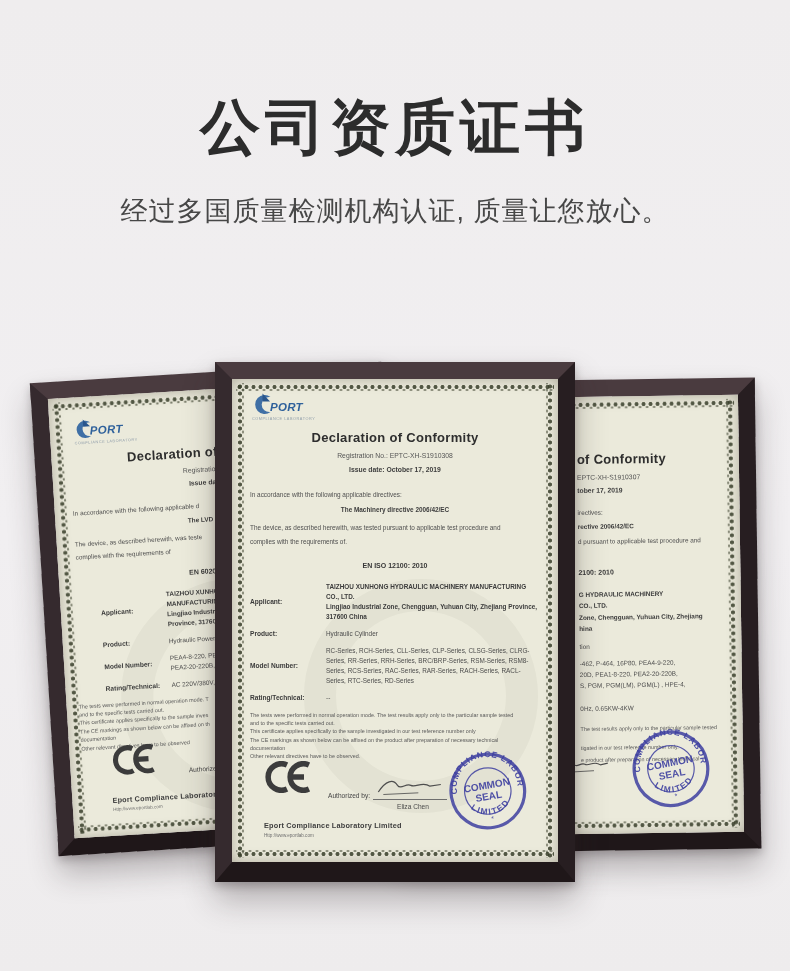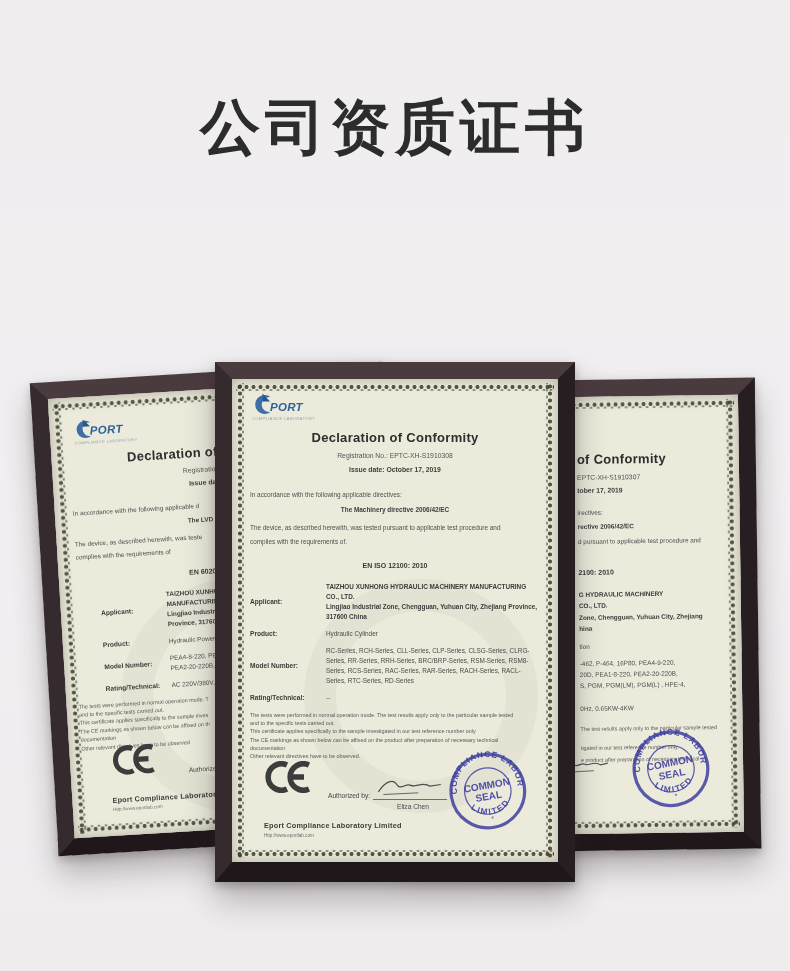--- a/index.html
+++ b/index.html
@@ -71,20 +71,21 @@
   
   .c-right{padding:46px 0 0 164px;}
   .c-right .ln{white-space:nowrap;}
 </style>
 </head>
 <body>
 
 <div class="page">
 
   <div class="hd-title">公司资质证书</div>
+  <div class="hd-sub">经过多国质量检测机构认证, 质量让您放心。</div>
 
   <div class="frame frame-left">
     <div class="paper">
       <div class="wm" style="left:55px;top:190px;"></div>
       <div class="cert c-left">
         <div class="logo" style="margin-left:22px;">
           <div class="logo-row">
             <svg width="24" height="21" viewBox="0 0 26 23">
               <path d="M 20.5 4 A 9.5 9.5 0 1 0 20.5 19 A 7.6 7.6 0 1 1 20.5 4 Z" fill="#3f6fa5"></path>
               <path d="M 12.5 0.5 L 20 8.5 L 12.5 8.5 Z" fill="#2a568c"></path>

